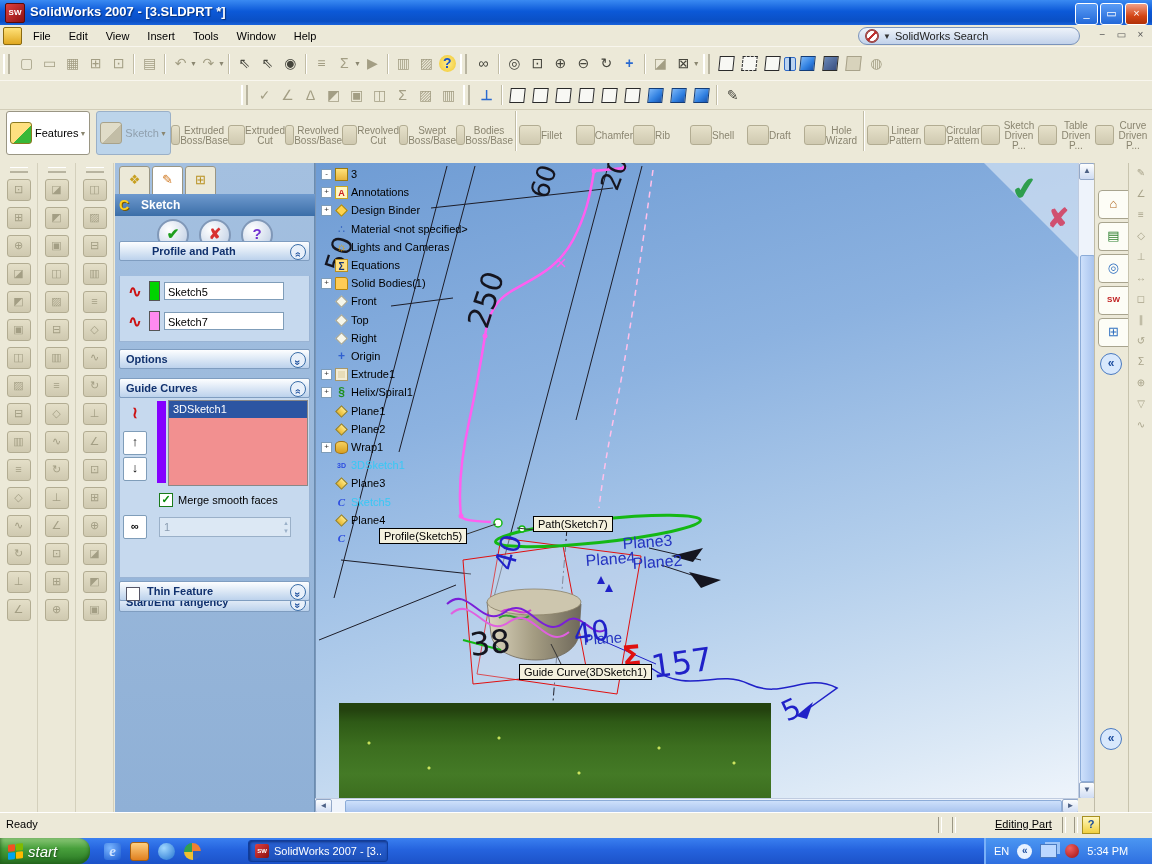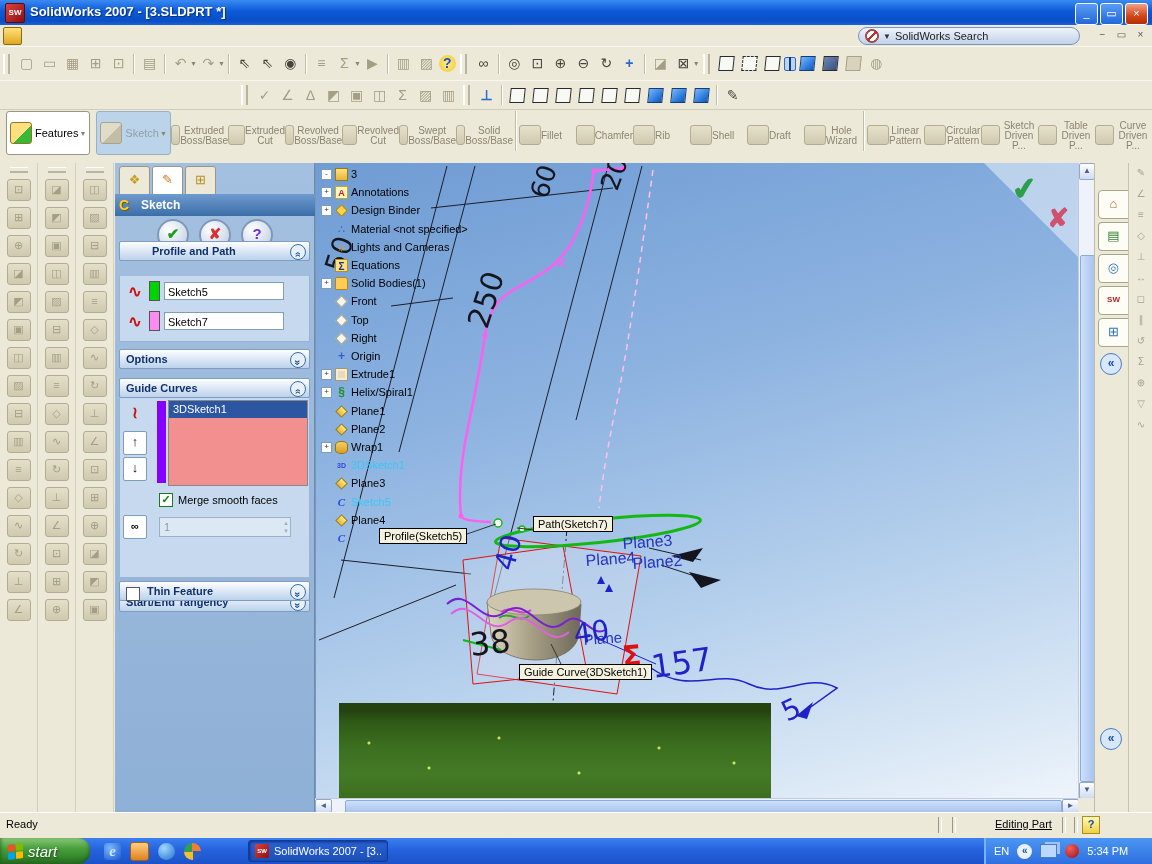--- a/index.html
+++ b/index.html
@@ -196,20 +196,29 @@
     <span class="title-text">SolidWorks 2007 - [3.SLDPRT *]</span>
     <span class="winbtns">
       <span class="wbtn">_</span>
       <span class="wbtn">▭</span>
       <span class="wbtn close">×</span>
     </span>
   </div>
 
   <div class="menubar">
     <span class="mb-doc"></span>
+    <span class="menus">
+        <span class="menu-item">File</span>
+        <span class="menu-item">Edit</span>
+        <span class="menu-item">View</span>
+        <span class="menu-item">Insert</span>
+        <span class="menu-item">Tools</span>
+        <span class="menu-item">Window</span>
+        <span class="menu-item">Help</span>
+      </span>
     <span class="search">
       <span class="search-logo"></span>
       <span class="search-carat">▼</span>
       <span style="color:#222;">SolidWorks Search</span>
     </span>
     <span class="childbtns">
       <span class="cbtn">−</span>
       <span class="cbtn">▭</span>
       <span class="cbtn">×</span>
     </span>
@@ -326,21 +335,21 @@
           <div class="feat-lb">Revolved
 Cut</div>
         </div>
         <div class="feat-btn">
           <span class="feat-ic"></span>
           <div class="feat-lb">Swept
 Boss/Base</div>
         </div>
         <div class="feat-btn">
           <span class="feat-ic"></span>
-          <div class="feat-lb">Solid
+          <div class="feat-lb">Bodies
 Boss/Base</div>
         </div>
         <span class="fsep"></span>
         <div class="feat-btn">
           <span class="feat-ic"></span>
           <div class="feat-lb">Fillet</div>
         </div>
         <div class="feat-btn">
           <span class="feat-ic"></span>
           <div class="feat-lb">Chamfer</div>

